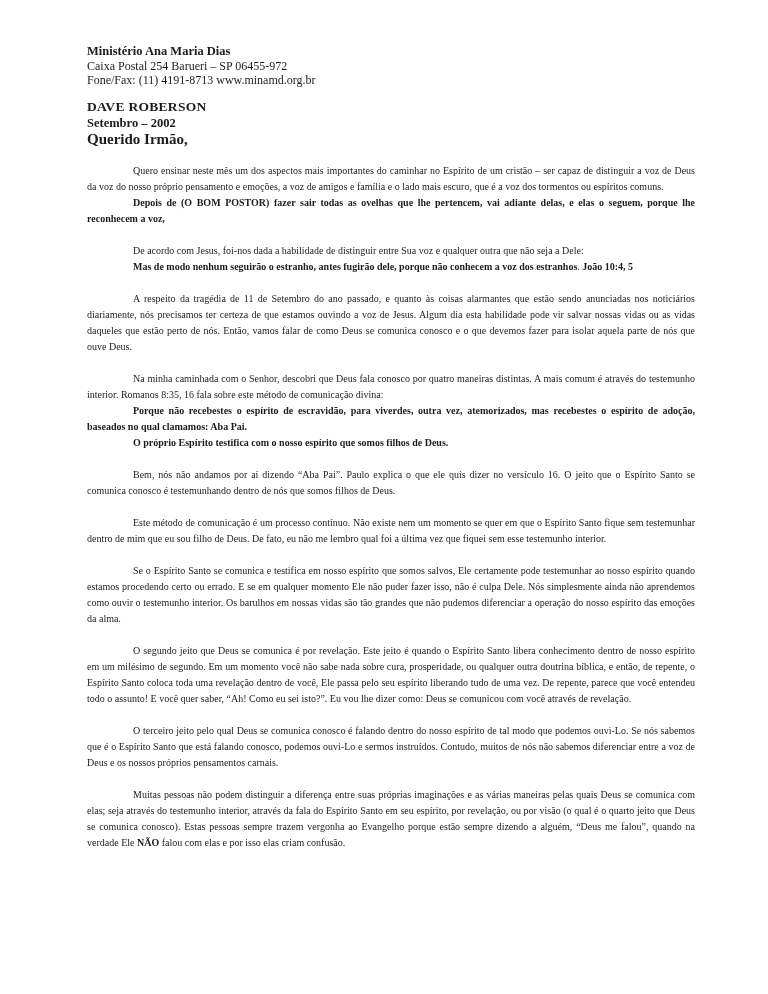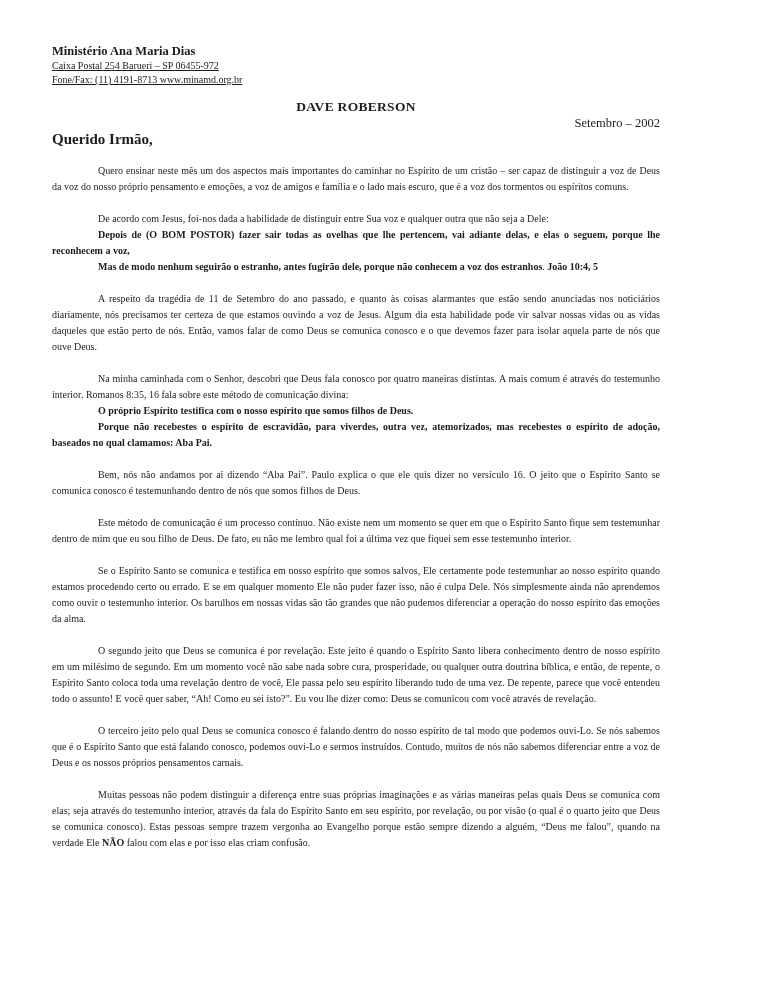--- a/index.html
+++ b/index.html
@@ -13,42 +13,41 @@
     font-family: "Liberation Serif", "DejaVu Serif", serif;
     color: #1c1c1c;
     overflow: hidden;
   }
   .page {
     box-sizing: border-box;
     width: 700px;
     height: 994px;
     padding: 44px 40px 30px 52px;
     background: #ffffff;
+    margin-left: 35px;
   }
   .letterhead .org {
     font-weight: bold;
     font-size: 12.5px;
     line-height: 15px;
   }
   .letterhead .addr {
-    font-size: 10px;
+    font-size: 12px;
     line-height: 14px;
-    text-decoration: underline;
   }
   .title-row {
-    text-align: center;
     font-weight: bold;
     font-size: 13.5px;
     line-height: 16px;
     margin-top: 12px;
     letter-spacing: 0.3px;
   }
   .date-row {
-    text-align: right;
-    font-weight: normal;
+    text-align: left;
+    font-weight: bold;
     font-size: 12.5px;
     line-height: 16px;
   }
   .salutation {
     font-weight: bold;
     font-size: 15px;
     line-height: 16px;
   }
   .letter-body p.para {
     margin: 0;
@@ -73,27 +72,27 @@
     <div class="addr">Caixa Postal 254 Barueri – SP 06455-972</div>
     <div class="addr">Fone/Fax: (11) 4191-8713 www.minamd.org.br</div>
   </div>
 
   <div class="title-row">DAVE ROBERSON</div>
   <div class="date-row">Setembro – 2002</div>
   <div class="salutation">Querido Irmão,</div>
 
   <div class="letter-body">
       <p class="para gap"><span>Quero ensinar neste mês um dos aspectos mais importantes do caminhar no Espírito de um cristão – ser capaz de distinguir a voz de Deus da voz do nosso próprio pensamento e emoções, a voz de amigos e família e o lado mais escuro, que é a voz dos tormentos ou espíritos comuns.</span></p>
+      <p class="para"><span class="b">Depois de (O BOM POSTOR) fazer sair todas as ovelhas que lhe pertencem, vai adiante delas, e elas o seguem, porque lhe reconhecem a voz,</span></p>
       <p class="para gap"><span>De acordo com Jesus, foi-nos dada a habilidade de distinguir entre Sua voz e qualquer outra que não seja a Dele:</span></p>
-      <p class="para"><span class="b">Depois de (O BOM POSTOR) fazer sair todas as ovelhas que lhe pertencem, vai adiante delas, e elas o seguem, porque lhe reconhecem a voz,</span></p>
       <p class="para"><span class="b">Mas de modo nenhum seguirão o estranho, antes fugirão dele, porque não conhecem a voz dos estranhos</span><span>. </span><span class="b">João 10:4, 5</span></p>
       <p class="para gap"><span>A respeito da tragédia de 11 de Setembro do ano passado, e quanto às coisas alarmantes que estão sendo anunciadas nos noticiários diariamente, nós precisamos ter certeza de que estamos ouvindo a voz de Jesus.  Algum dia esta habilidade pode vir salvar nossas vidas ou as vidas daqueles que estão perto de nós.  Então, vamos falar de como Deus se comunica conosco e o que devemos fazer para isolar aquela parte de nós que ouve Deus.</span></p>
       <p class="para gap"><span>Na minha caminhada com o Senhor, descobri que Deus fala conosco por quatro maneiras distintas. A mais comum é através do testemunho interior.  Romanos 8:35, 16 fala sobre este método de comunicação divina:</span></p>
+      <p class="para"><span class="b">Porque não recebestes o espírito de escravidão, para viverdes, outra vez, atemorizados, mas recebestes o espírito de adoção, baseados no qual clamamos: Aba Pai.</span></p>
       <p class="para"><span class="b">O próprio Espírito testifica com o nosso espírito que somos filhos de Deus.</span></p>
-      <p class="para"><span class="b">Porque não recebestes o espírito de escravidão, para viverdes, outra vez, atemorizados, mas recebestes o espírito de adoção, baseados no qual clamamos: Aba Pai.</span></p>
       <p class="para gap"><span>Bem, nós não andamos por aí dizendo “Aba Pai”. Paulo explica o que ele quis dizer no versículo 16.  O jeito que o Espírito Santo se comunica conosco é testemunhando dentro de nós que somos filhos de Deus.</span></p>
       <p class="para gap"><span>Este método de comunicação é um processo contínuo.  Não existe nem um momento se quer em que o Espírito Santo fique sem testemunhar dentro de mim que eu sou filho de Deus.  De fato, eu não me lembro qual foi a última vez que fiquei sem esse testemunho interior.</span></p>
       <p class="para gap"><span>Se o Espírito Santo se comunica e testifica em nosso espírito que somos salvos, Ele certamente pode testemunhar ao nosso espírito quando estamos procedendo certo ou errado.  E se em qualquer momento Ele não puder fazer isso, não é culpa Dele.  Nós simplesmente ainda não aprendemos como ouvir o testemunho interior.  Os barulhos em nossas vidas são tão grandes que não pudemos diferenciar a operação do nosso espírito das emoções da alma.</span></p>
       <p class="para gap"><span>O segundo jeito que Deus se comunica é por revelação.  Este jeito é quando o Espírito Santo libera conhecimento dentro de nosso espírito em um milésimo de segundo.  Em um momento você não sabe nada sobre cura, prosperidade, ou qualquer outra doutrina bíblica, e então, de repente, o Espírito Santo coloca toda uma revelação dentro de você, Ele passa pelo seu espírito liberando tudo de uma vez.  De repente, parece que você entendeu todo o assunto!  E você quer saber, “Ah! Como eu sei isto?”. Eu vou lhe dizer como: Deus se comunicou com você através de revelação.</span></p>
       <p class="para gap"><span>O terceiro jeito pelo qual Deus se comunica conosco é falando dentro do nosso espírito de tal modo que podemos ouvi-Lo.  Se nós sabemos que é o Espírito Santo que está falando conosco, podemos ouvi-Lo e sermos instruídos.  Contudo, muitos de nós não sabemos diferenciar entre a voz de Deus e os nossos próprios pensamentos carnais.</span></p>
       <p class="para gap"><span>Muitas pessoas não podem distinguir a diferença entre suas próprias imaginações e as várias maneiras pelas quais Deus se comunica com elas; seja através do testemunho interior, através da fala do Espírito Santo em seu espírito, por revelação, ou por visão (o qual é o quarto jeito que Deus se comunica conosco).  Estas pessoas sempre trazem vergonha ao Evangelho porque estão sempre dizendo a alguém, “Deus me falou”, quando na verdade Ele </span><span class="b">NÃO</span><span> falou com elas e por isso elas criam confusão.</span></p>
     </div>
 </div>
 
 </body></html>

